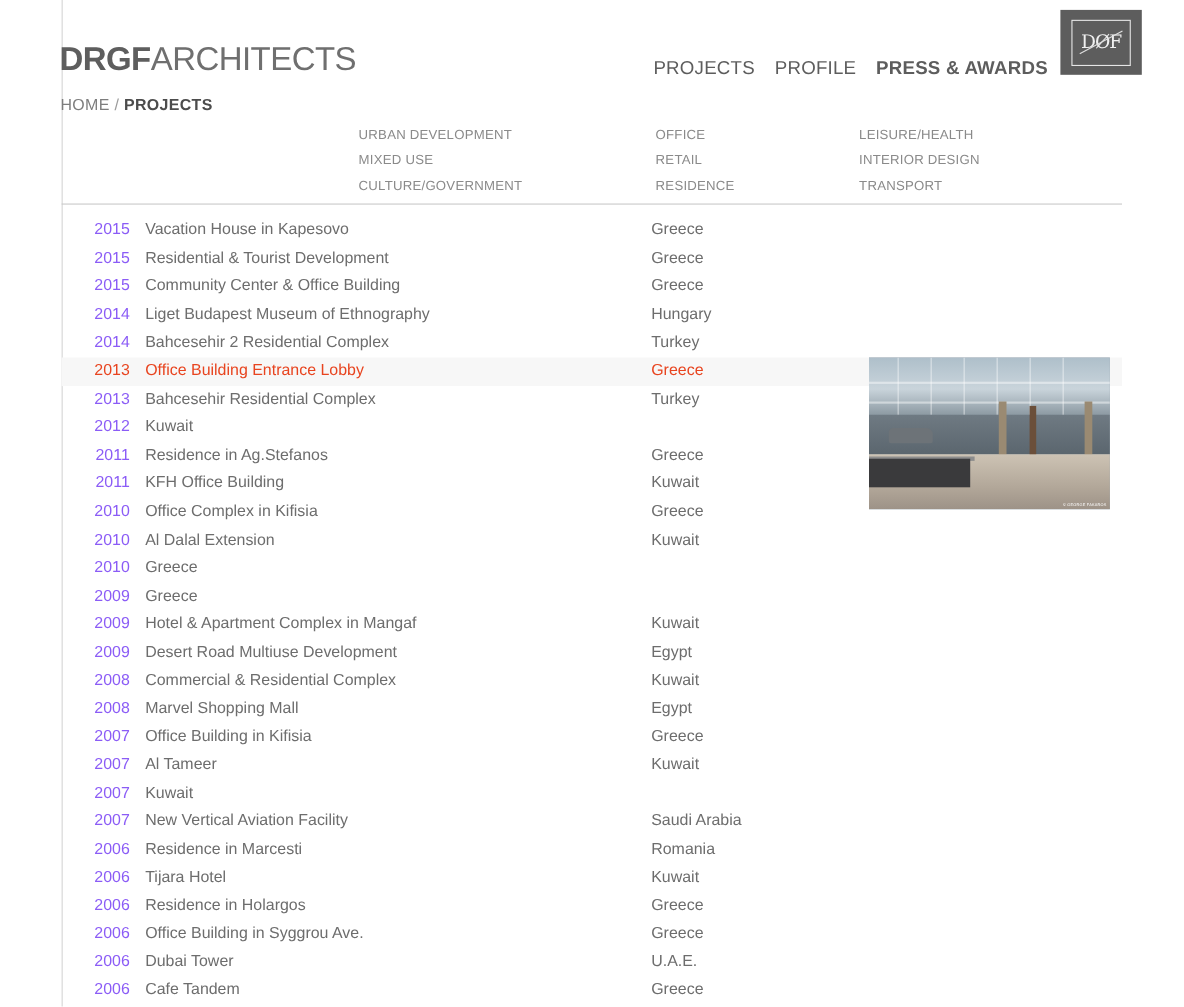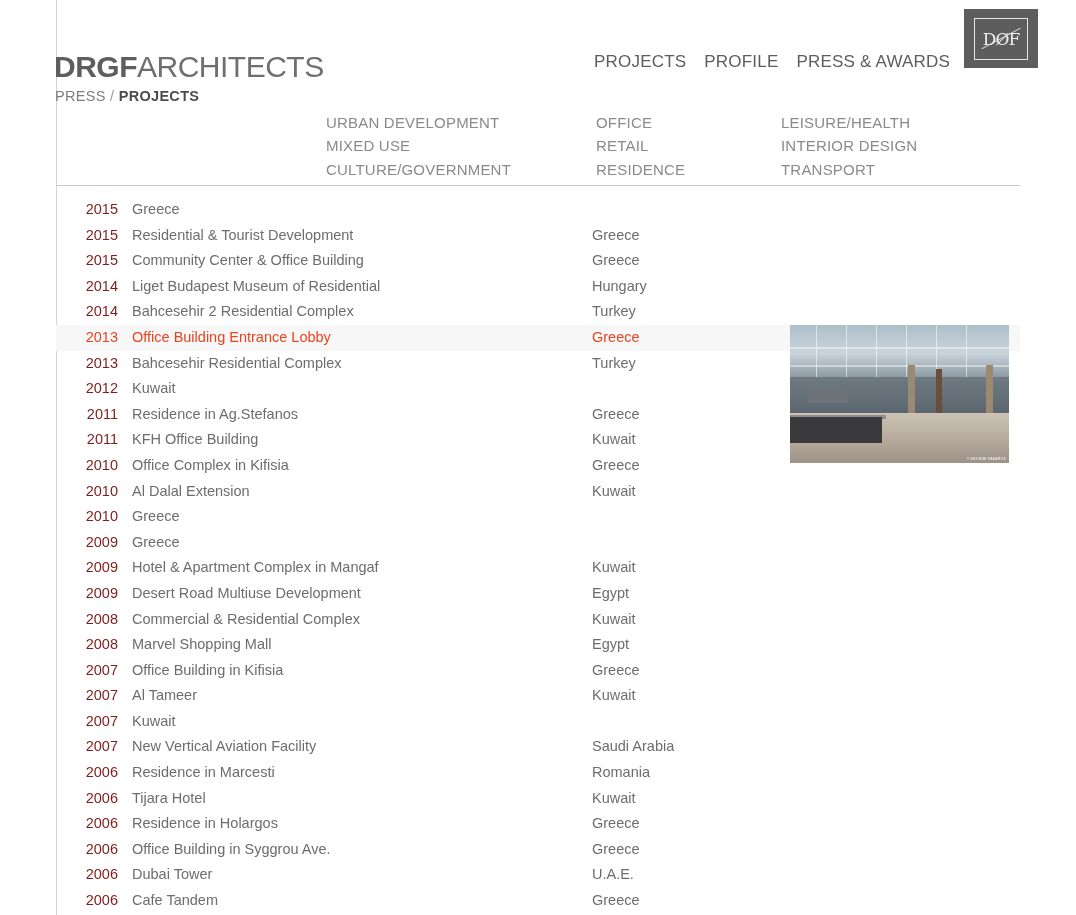--- a/index.html
+++ b/index.html
@@ -73,21 +73,20 @@
 
   
   .site-title {
     position: absolute;
     left: 54px;
     top: 38px;
     font-size: 30px;
     letter-spacing: -0.5px;
     color: #6f6f6f;
     font-family: "Liberation Sans", sans-serif;
-    margin-top: 12px;
   }
   .site-title .bold {
     font-weight: bold;
     color: #5e5e5e;
   }
 
   
   .main-nav {
     position: absolute;
     left: 594px;
@@ -95,21 +94,21 @@
     font-size: 17px;
     color: #5d5d5d;
     font-family: "Liberation Sans", sans-serif;
     letter-spacing: 0.2px;
   }
   .main-nav a {
     color: #5d5d5d;
     text-decoration: none;
     margin-right: 18px;
   }
-  .main-nav a:last-child { margin-right: 16px; }
+  .main-nav a:last-child { margin-right: 16px; font-weight: bold; }
 
   
   .breadcrumb {
     position: absolute;
     left: 55px;
     top: 88px;
     font-size: 14.5px;
     color: #7d7d7d;
     font-family: "Liberation Sans", sans-serif;
     letter-spacing: 0.3px;
@@ -117,21 +116,21 @@
   .breadcrumb .sep { color: #9b9b9b; }
   .breadcrumb .current { color: #4c4c4c; font-weight: bold; }
 
   
   .categories {
     position: absolute;
     left: 326px;
     top: 111px;
     width: 700px;
     display: flex;
-    font-size: 15px;
+    font-size: 12px;
     color: #8a8a8a;
     font-family: "Liberation Sans", sans-serif;
     letter-spacing: 0.2px;
   }
   .cat-col { }
   .cat-col.c1 { width: 270px; }
   .cat-col.c2 { width: 185px; }
   .cat-col.c3 { width: 240px; }
   .cat-col div {
     line-height: 23.4px;
@@ -160,21 +159,21 @@
     line-height: 25.6px;
     display: flex;
     font-size: 14.5px;
     font-family: "Liberation Sans", sans-serif;
     color: #6d6d6d;
   }
   .row .year {
     width: 62px;
     text-align: right;
     padding-right: 14px;
-    color: #7f1d1d;
+    color: #8b5cf6;
   }
   .row .name {
     width: 460px;
   }
   .row .country {
     width: 200px;
   }
   .row.selected {
     background: #f7f7f7;
   }
@@ -283,21 +282,21 @@
     </div>
   </div>
 
   <div class="site-title"><span class="bold">DRGF</span><span>ARCHITECTS</span></div>
 
   <div class="main-nav">
     <a href="#">PROJECTS</a><a href="#">PROFILE</a><a href="#">PRESS &amp; AWARDS</a>
   </div>
 
   <div class="breadcrumb">
-    <span>PRESS</span>
+    <span>HOME</span>
     <span class="sep">/</span>
     <span class="current">PROJECTS</span>
   </div>
 
   <div class="categories">
     <div class="cat-col c1">
       <div>URBAN DEVELOPMENT</div>
       <div>MIXED USE</div>
       <div>CULTURE/GOVERNMENT</div>
     </div>
@@ -311,35 +310,36 @@
       <div>INTERIOR DESIGN</div>
       <div>TRANSPORT</div>
     </div>
   </div>
 
   <div class="sep-line"></div>
 
   <div class="project-list">
       <div class="row">
         <div class="year">2015</div>
+        <div class="name">Vacation House in Kapesovo</div>
         <div class="country">Greece</div>
       </div>
       <div class="row">
         <div class="year">2015</div>
         <div class="name">Residential &amp; Tourist Development</div>
         <div class="country">Greece</div>
       </div>
       <div class="row">
         <div class="year">2015</div>
         <div class="name">Community Center &amp; Office Building</div>
         <div class="country">Greece</div>
       </div>
       <div class="row">
         <div class="year">2014</div>
-        <div class="name">Liget Budapest Museum of Residential</div>
+        <div class="name">Liget Budapest Museum of Ethnography</div>
         <div class="country">Hungary</div>
       </div>
       <div class="row">
         <div class="year">2014</div>
         <div class="name">Bahcesehir 2 Residential Complex</div>
         <div class="country">Turkey</div>
       </div>
       <div class="row selected">
         <div class="year">2013</div>
         <div class="name">Office Building Entrance Lobby</div>

